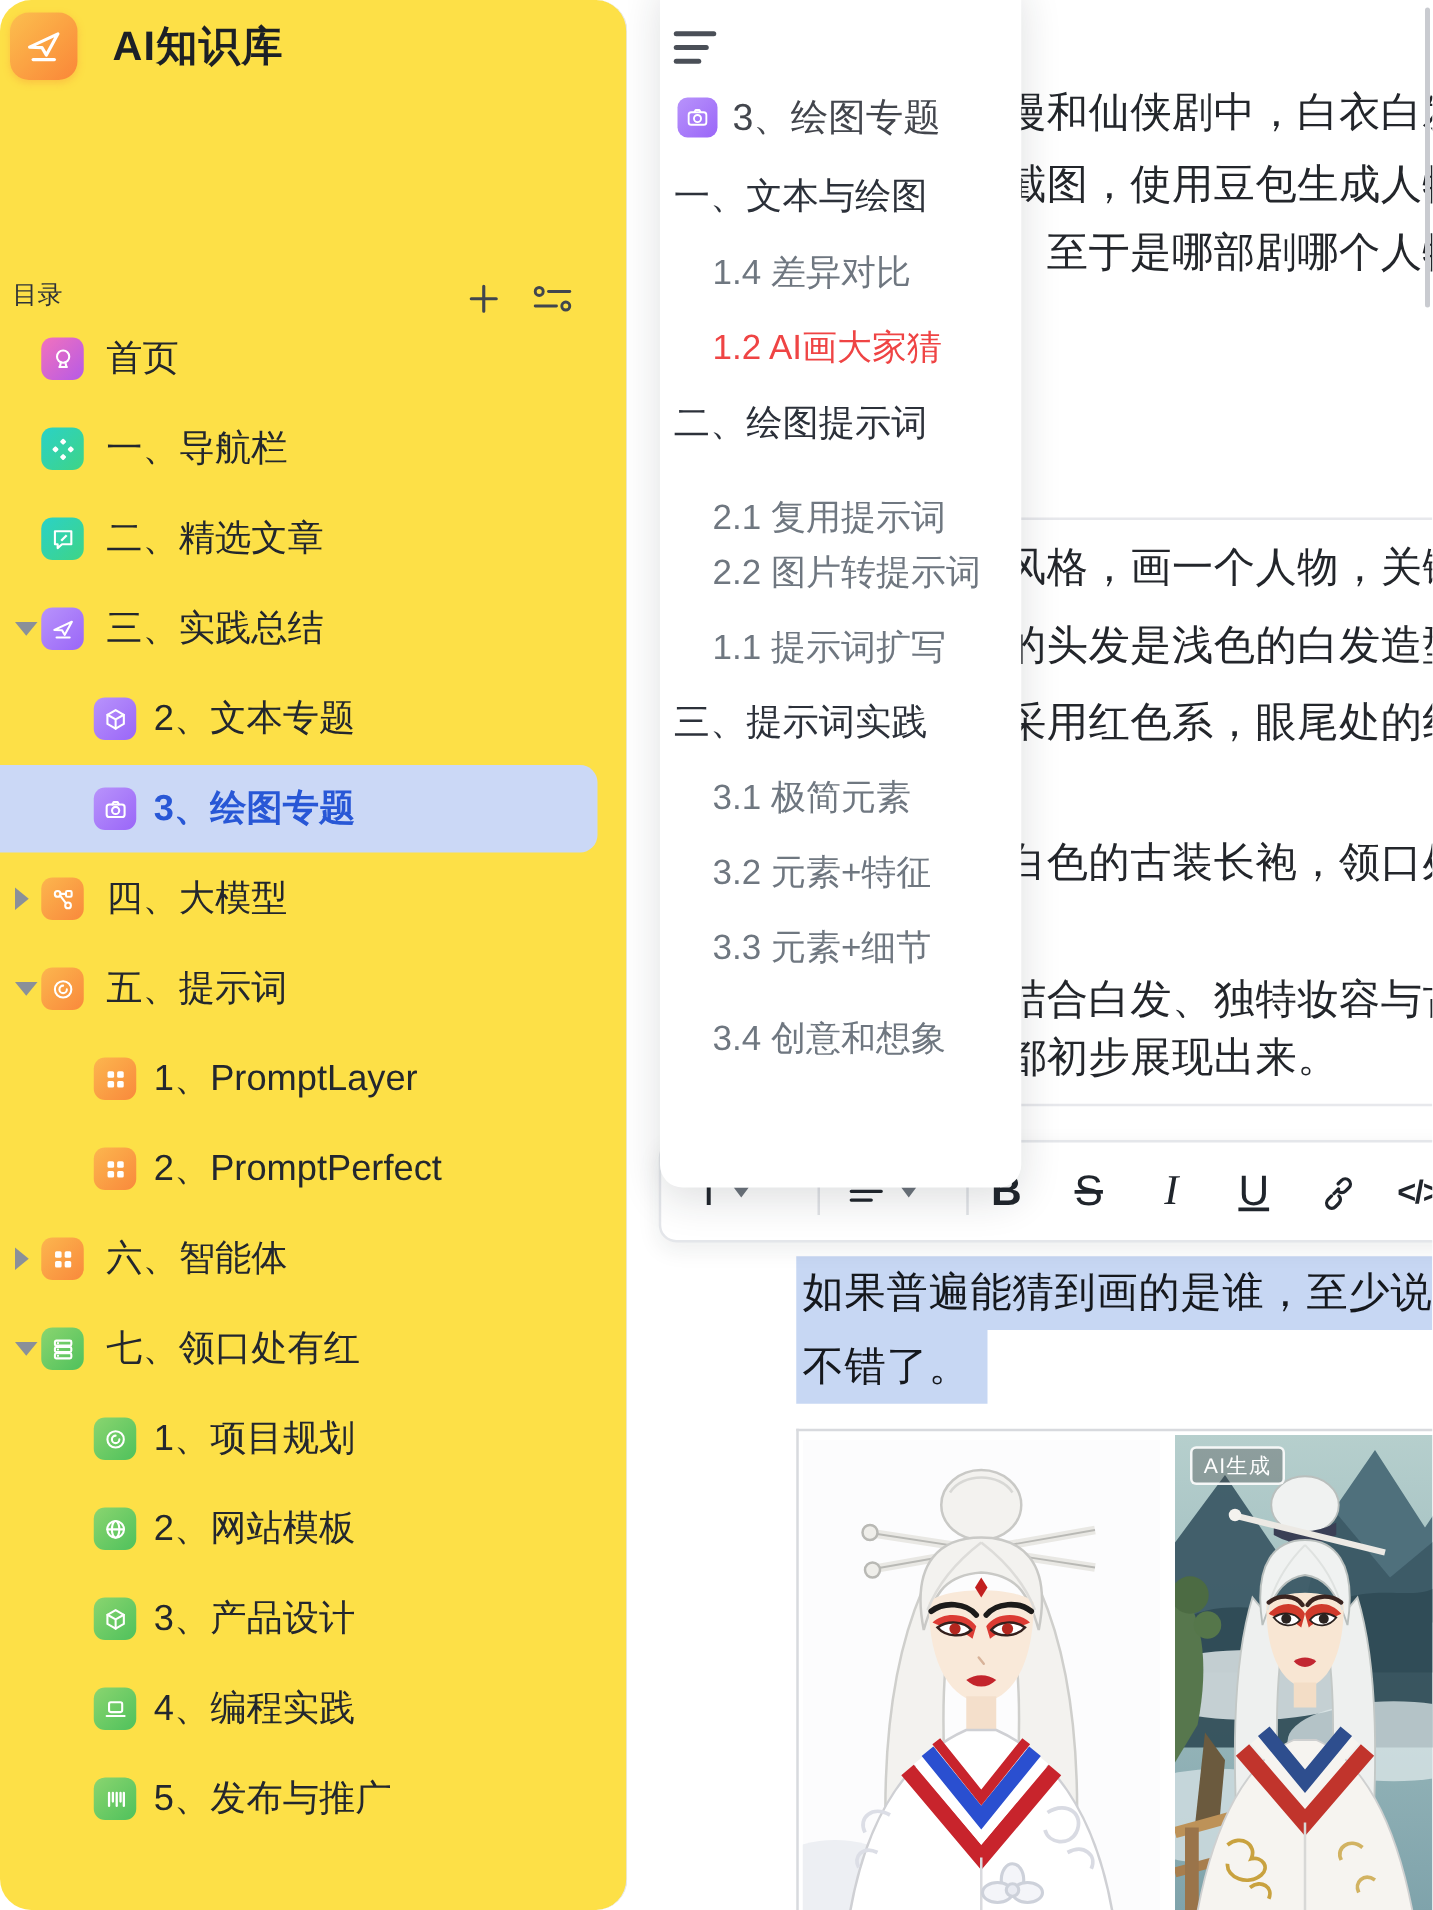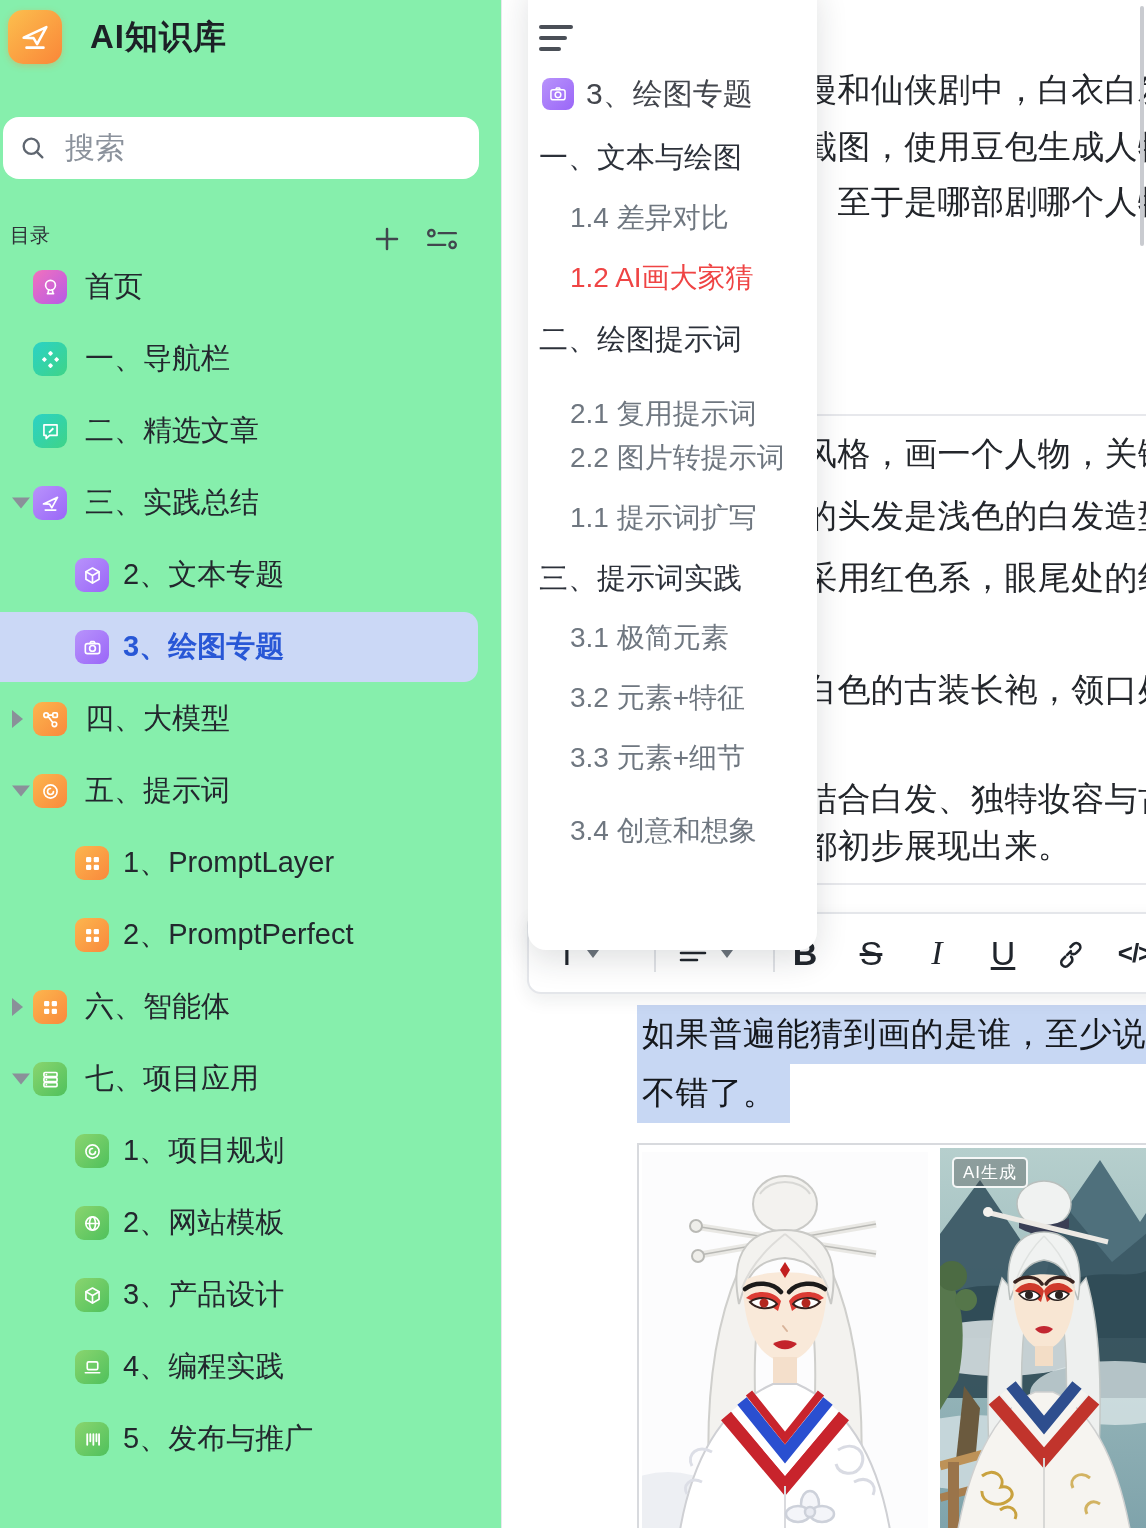--- a/index.html
+++ b/index.html
@@ -3,21 +3,21 @@
 <meta charset="utf-8">
 <style>
   html,body{margin:0;padding:0;}
   body{
     width:1146px;height:1528px;position:relative;overflow:hidden;
     font-family:"Liberation Sans","DejaVu Sans",sans-serif;
     background:#ffffff;color:#23262b;
   }
   
   .sidebar{position:absolute;left:0;top:0;width:501px;height:1528px;
-    background:#86efac;border-right:1px solid #e6e8ec;overflow:hidden;}
+    background:#fde047;border-right:1px solid #e6e8ec;overflow:hidden;border-radius:25px;}
   .logo-row{position:absolute;left:8px;top:8px;height:58px;display:flex;align-items:center;}
   .logo-icon{width:54px;height:54px;border-radius:15px;
     background:linear-gradient(135deg,#fcbf4e,#fa8638);
     display:flex;align-items:center;justify-content:center;
     box-shadow:0 2px 6px rgba(250,140,60,.35);}
   .app-title{margin-left:28px;font-size:33px;font-weight:700;color:#1c2026;letter-spacing:1px;}
   .search{position:absolute;left:3px;top:117px;width:476px;height:62px;background:#fff;
     border-radius:16px;display:flex;align-items:center;}
   .search svg{margin-left:16px;}
   .search-ph{margin-left:18px;font-size:30px;color:#8b929c;}
@@ -97,27 +97,20 @@
   <div class="logo-row">
     <div class="logo-icon">
       <svg width="34" height="34" viewBox="0 0 24 24" fill="none" stroke="#fff" stroke-width="1.8" stroke-linejoin="round">
         <path d="M4 12.5 L20 5 L13.5 17 L11 12.8 Z" fill="none"></path>
         <path d="M6 19.5 H18" stroke-linecap="round"></path>
       </svg>
     </div>
     <div class="app-title">AI知识库</div>
   </div>
 
-  <div class="search">
-    <svg width="28" height="28" viewBox="0 0 24 24" fill="none" stroke="#5f6670" stroke-width="2" stroke-linecap="round">
-      <circle cx="10.5" cy="10.5" r="6.5"></circle>
-        <path d="M15.5 15.5 L20 20"></path>
-    </svg>
-    <span class="search-ph">搜索</span>
-  </div>
 
   <div class="dir-row">
     <span class="dir-label">目录</span>
     <span class="dir-btn" style="left:368px;">
       <svg width="30" height="30" viewBox="0 0 24 24" fill="none" stroke="#41464e" stroke-width="2" stroke-linecap="round">
         <path d="M12 4 V20 M4 12 H20"></path>
       </svg>
     </span>
     <span class="dir-btn" style="left:423px;">
       <svg width="34" height="26" viewBox="0 0 32 24" fill="none" stroke="#41464e" stroke-width="2.2" stroke-linecap="round">
@@ -259,21 +252,21 @@
             <rect x="4.5" y="4" width="15" height="4.6" rx="1.3"></rect>
             <rect x="4.5" y="9.8" width="15" height="4.6" rx="1.3"></rect>
             <rect x="4.5" y="15.6" width="15" height="4.6" rx="1.3"></rect>
             <g fill="#fff" stroke="none">
               <circle cx="7.3" cy="6.3" r="1"></circle>
               <circle cx="7.3" cy="12.1" r="1"></circle>
               <circle cx="7.3" cy="17.9" r="1"></circle>
             </g>
           </svg>
         </span>
-        <span class="nlbl">七、项目应用</span>
+        <span class="nlbl">七、领口处有红</span>
       </div>
       <div class="srow sub">
         <span class="nic g-green">
           <svg width="21" height="21" viewBox="0 0 24 24" fill="none" stroke="#fff" stroke-width="1.9" stroke-linecap="round" stroke-linejoin="round">
             <circle cx="12" cy="12" r="7.5"></circle>
             <path d="M12 8.6 a3.4 3.4 0 1 0 3.4 3.4"></path>
           </svg>
         </span>
         <span class="nlbl">1、项目规划</span>
       </div>

